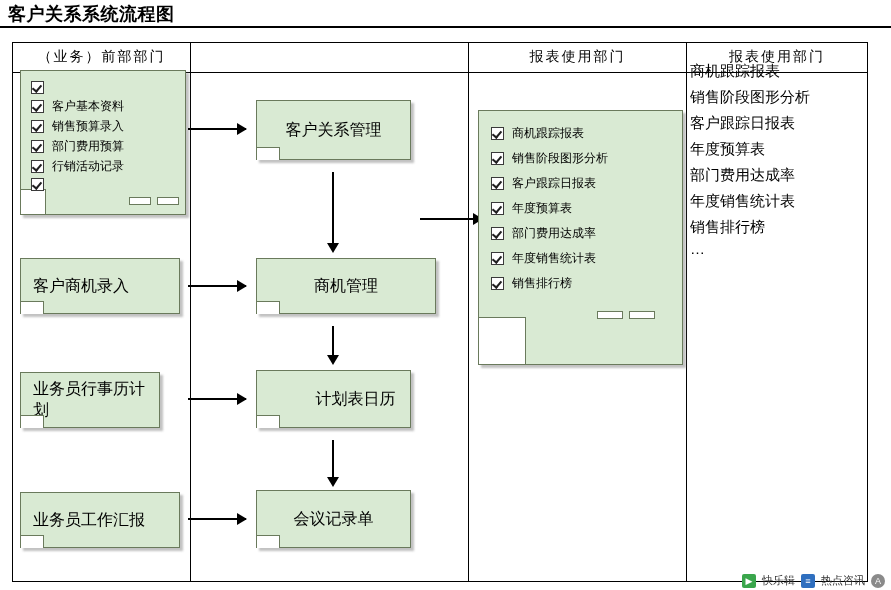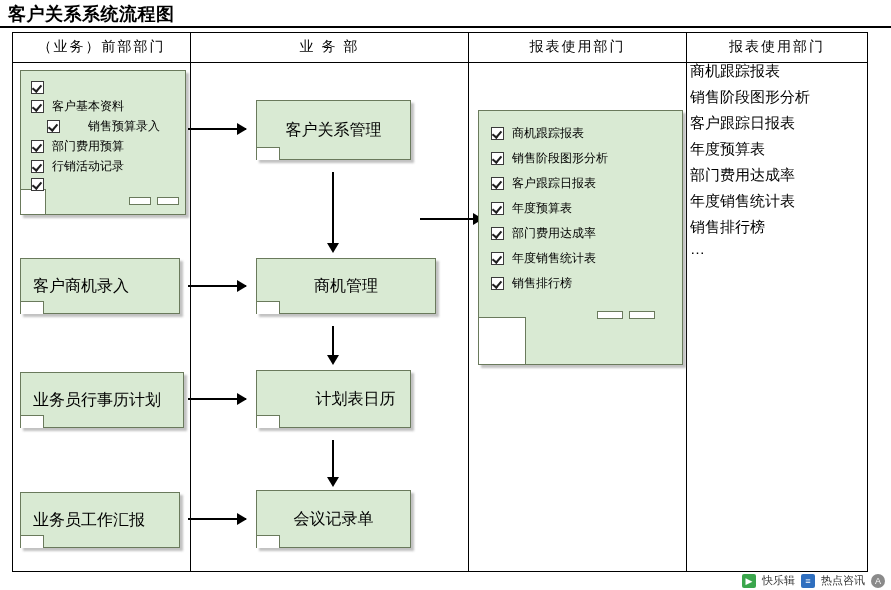--- a/index.html
+++ b/index.html
@@ -28,21 +28,21 @@
     left: 0px;
     top: 26px;
     width: 891px;
     height: 2px;
     background: #000000;
   }
   
   #grid {
     position: absolute;
     left: 12px;
-    top: 32px;
+    top: 42px;
     width: 856px;
     height: 540px;
     border: 1px solid #000000;
     box-sizing: border-box;
   }
   .col-sep {
     position: absolute;
     top: 0;
     width: 1px;
     height: 538px;
@@ -204,36 +204,35 @@
 <div id="page-title">客户关系系统流程图</div>
 <div id="title-rule"></div>
 
 <div id="grid">
   <div id="hdr-rule"></div>
   <div class="col-sep" style="left:177px;"></div>
   <div class="col-sep" style="left:455px;"></div>
   <div class="col-sep" style="left:673px;"></div>
 
   <div class="col-head" style="left:0px;  width:177px;">（业务）前部部门</div>
-  <div class="col-head" style="left:178px;width:277px;">业 务 部</div>
   <div class="col-head" style="left:456px;width:217px;">报表使用部门</div>
   <div class="col-head" style="left:674px;width:180px;">报表使用部门</div>
 </div>
 
 <div class="doc" style="left:20px; top:70px; width:166px; height:145px;">
   <div class="doc-corner"></div>
 
   <div class="chk-row" style="left:10px; top:10px;">
     <span class="chk"></span>
   </div>
   <div class="chk-row" style="left:10px; top:27px;">
     <span class="chk"></span>
     <span>客户基本资料</span>
   </div>
-  <div class="chk-row" style="left:26px; top:47px;gap:20px;">
+  <div class="chk-row" style="left:10px; top:47px;">
     <span class="chk"></span>
     <span>销售预算录入</span>
   </div>
   <div class="chk-row" style="left:10px; top:67px;">
     <span class="chk"></span>
     <span>部门费用预算</span>
   </div>
   <div class="chk-row" style="left:10px; top:87px;">
     <span class="chk"></span>
     <span>行销活动记录</span>
@@ -243,21 +242,21 @@
   </div>
 
   <div class="minibar" style="left:108px; top:126px; width:20px;"></div>
   <div class="minibar" style="left:136px; top:126px; width:20px;"></div>
 </div>
 
 <div class="proc" style="left:20px; top:258px; width:160px; height:56px; justify-content:flex-start; padding-left:12px;">
   <div class="tab"></div>
   <span>客户商机录入</span>
 </div>
-<div class="proc" style="left:20px; top:372px; width:164px; height:56px; justify-content:flex-start; padding-left:12px;">
+<div class="proc" style="left:20px; top:372px; width:140px; height:56px; justify-content:flex-start; padding-left:12px;">
   <div class="tab"></div>
   <span>业务员行事历计划</span>
 </div>
 <div class="proc" style="left:20px; top:492px; width:160px; height:56px; justify-content:flex-start; padding-left:12px;">
   <div class="tab"></div>
   <span>业务员工作汇报</span>
 </div>
 
 <div class="proc" style="left:256px; top:100px; width:155px; height:60px;">
   <div class="tab"></div>

